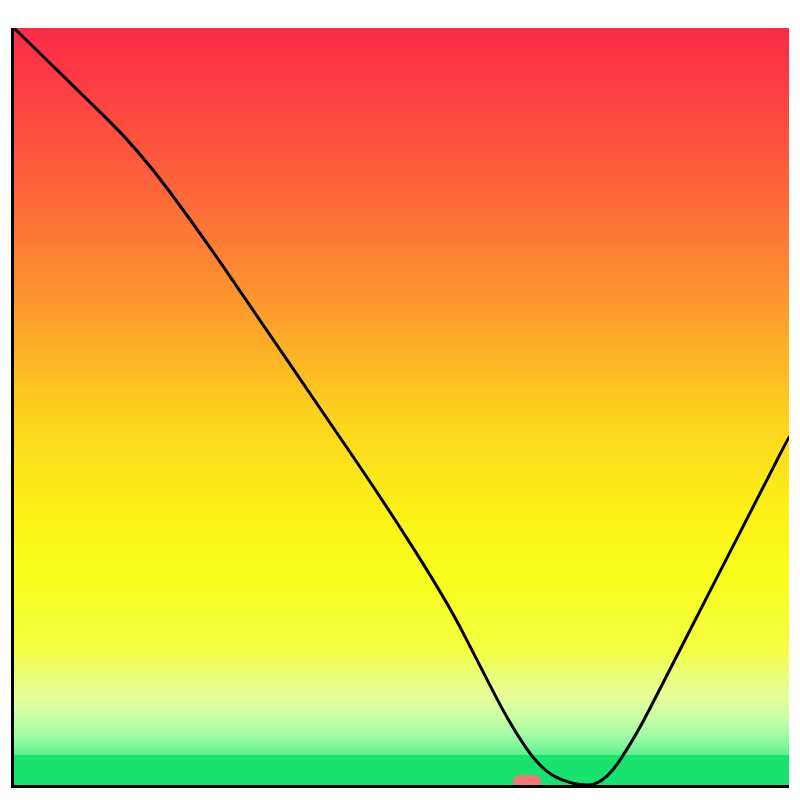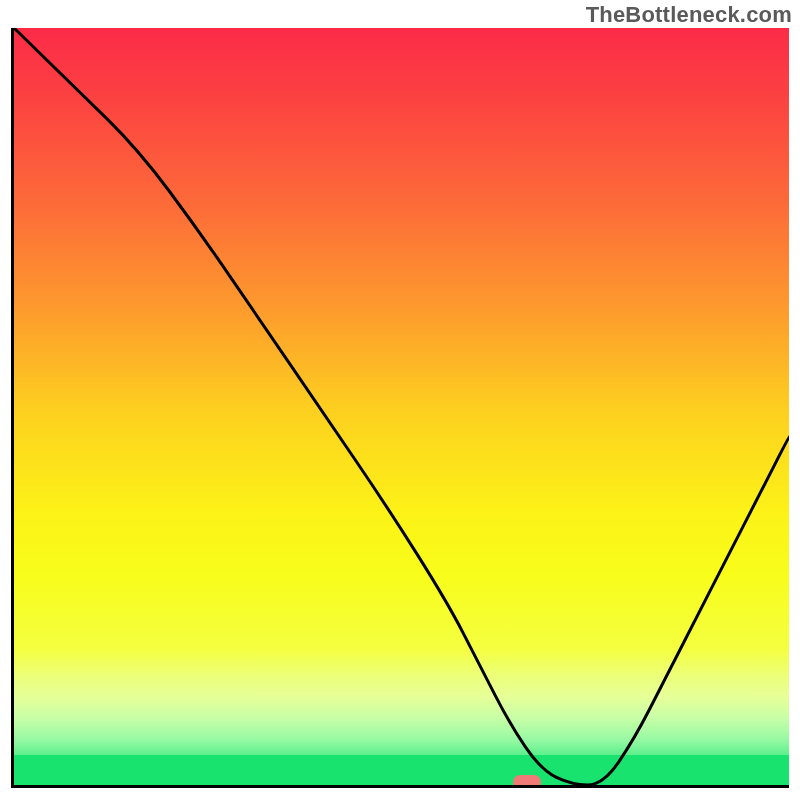--- a/index.html
+++ b/index.html
@@ -91,21 +91,20 @@
     height: 14px;
     border-radius: 7px;
     background: #ef7a78;
     transform: translate(-50%, -50%);
   }
 </style>
 </head>
 <body>
 
 <div class="wrap">
-  <div class="watermark">TheBottleneck.com</div>
 
   <div class="plot">
     <div class="bg">
       <div class="grad-main"></div>
       <div class="grad-lower"></div>
       <div class="band-green"></div>
     </div>
 
     <svg class="curve" viewBox="0 0 778 760" preserveAspectRatio="none">
       <path id="curve-path" d="M 0.0 0.0 Q 0.0 0.0 31.1 30.4 Q 62.2 60.8 93.4 91.2 Q 124.5 121.6 155.6 163.4 Q 186.7 205.2 217.8 250.8 Q 249.0 296.4 280.1 342.0 Q 311.2 387.6 342.3 433.2 Q 373.4 478.8 404.6 528.2 Q 435.7 577.6 451.2 608.0 Q 466.8 638.4 482.4 668.8 Q 497.9 699.2 513.5 722.0 Q 529.0 744.8 544.6 752.4 Q 560.2 760.0 575.7 760.0 Q 591.3 760.0 606.8 737.2 Q 622.4 714.4 638.0 684.0 Q 653.5 653.6 669.1 623.2 Q 684.6 592.8 700.2 562.4 Q 715.8 532.0 731.3 501.6 Q 746.9 471.2 762.4 440.8 T 778.0 410.4" fill="none" stroke="#000" stroke-width="3" stroke-linecap="round" stroke-linejoin="round"></path>

